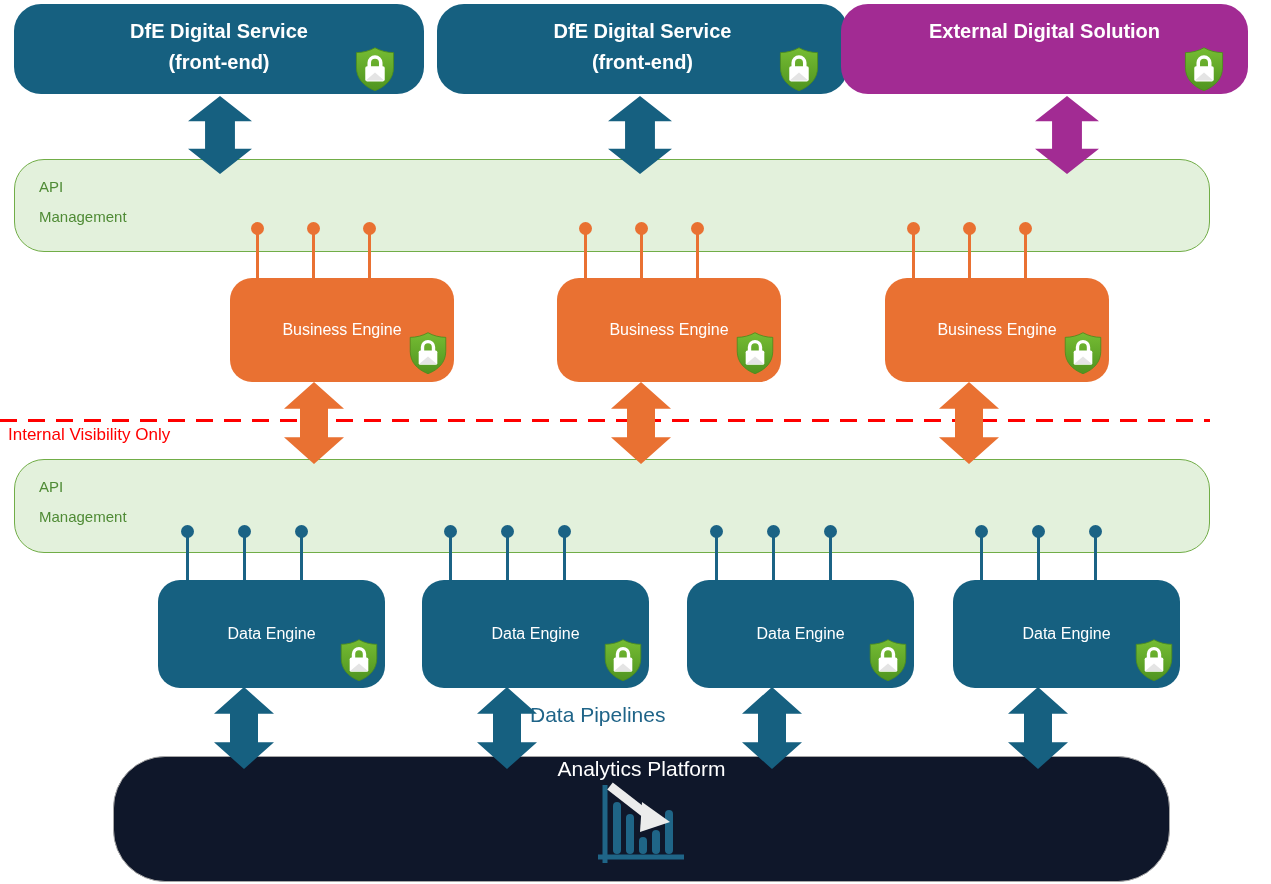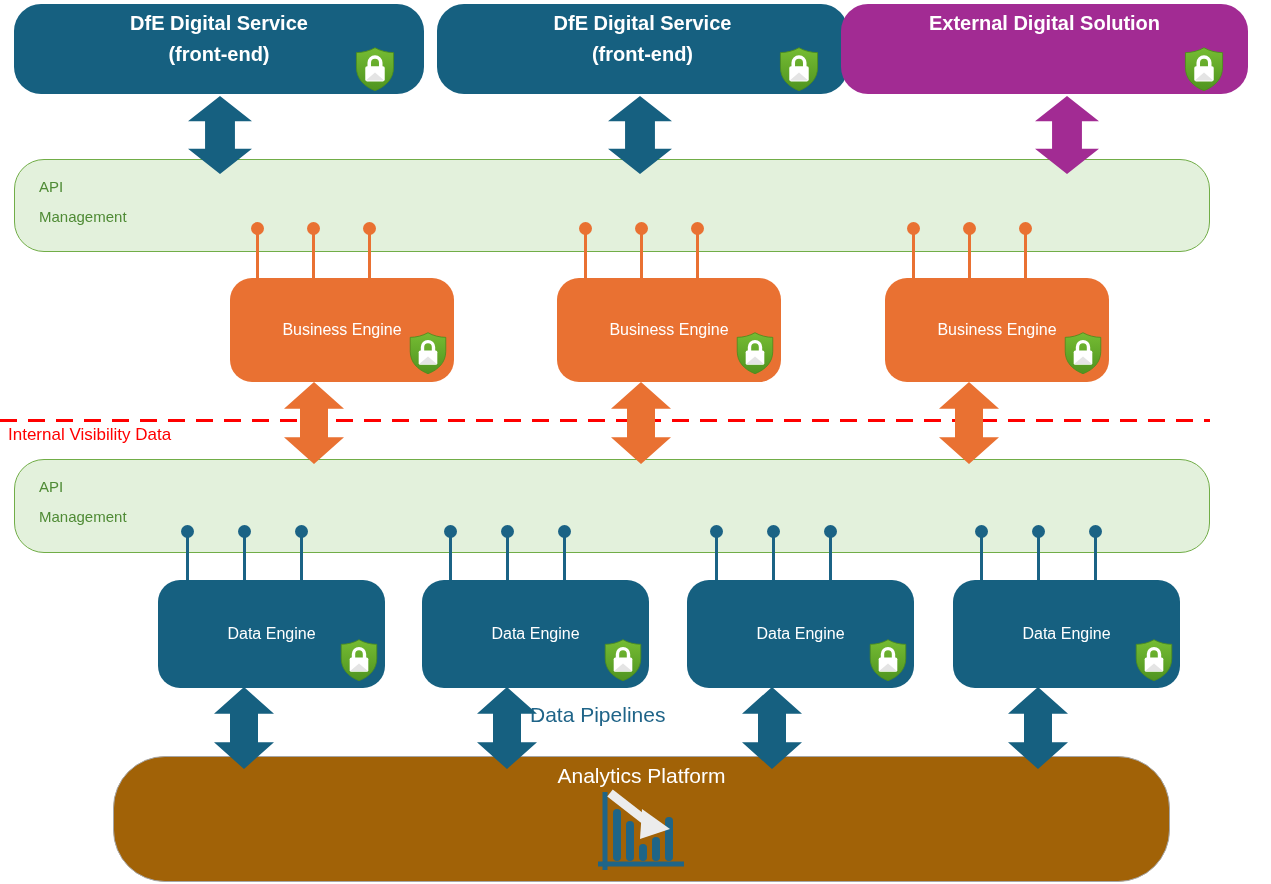--- a/index.html
+++ b/index.html
@@ -3,21 +3,21 @@
 <meta charset="utf-8">
 <style>
   html,body{margin:0;padding:0;background:#ffffff;}
   .canvas{
     position:relative;width:1271px;height:884px;background:#ffffff;
     font-family:"Liberation Sans",sans-serif;overflow:hidden;
   }
   
   .svcbox{
     position:absolute;top:4px;height:90px;border-radius:27px;
-    color:#ffffff;text-align:center;box-sizing:border-box;padding-top:4px;
+    color:#ffffff;text-align:center;box-sizing:border-box;padding-top:12px;
     font-weight:bold;font-size:20px;line-height:31px;
   }
   .teal-bg{background:#166080;}
   .purple-bg{background:#A22B93;}
   
   .band{
     position:absolute;left:14px;width:1196px;background:#E3F1DC;
     border:1.6px solid #71AD47;border-radius:30px;box-sizing:border-box;
   }
   .band-label{
@@ -49,22 +49,22 @@
   }
   .boundary-label{position:absolute;left:8px;top:425px;color:#FF0000;font-size:17px;z-index:2;}
   
   .pipelines{
     position:absolute;left:530px;top:703px;width:190px;text-align:left;
     color:#1F6488;font-size:21px;
   }
   
   .analytics{
     position:absolute;left:113px;top:756px;width:1057px;height:126px;
-    background:#a16207;border:1.6px solid #A6A6A6;border-radius:52px;
-    box-sizing:border-box;text-align:center;color:#ffffff;font-size:21px;padding-top:7px;
+    background:#0f172a;border:1.6px solid #A6A6A6;border-radius:52px;
+    box-sizing:border-box;text-align:center;color:#ffffff;font-size:21px;
   }
   .analytics svg{display:block;margin:1px auto 0 auto;}
   .shield{position:absolute;}
 </style>
 </head>
 <body>
 
 <svg width="0" height="0" style="position:absolute" aria-hidden="true">
   <defs>
     <linearGradient id="shieldGrad" x1="0" y1="0" x2="0" y2="1">
@@ -185,21 +185,21 @@
       <path d="M30 0 L60 26 H44 V54 H60 L30 80 L0 54 H16 V26 H0 Z"></path>
     </svg>
   <svg class="varrow orange" style="left:611px;top:382px;" width="60" height="82" viewBox="0 0 60 80" preserveAspectRatio="none">
       <path d="M30 0 L60 26 H44 V54 H60 L30 80 L0 54 H16 V26 H0 Z"></path>
     </svg>
   <svg class="varrow orange" style="left:939px;top:382px;" width="60" height="82" viewBox="0 0 60 80" preserveAspectRatio="none">
       <path d="M30 0 L60 26 H44 V54 H60 L30 80 L0 54 H16 V26 H0 Z"></path>
     </svg>
 
   <div class="dashline"></div>
-  <div class="boundary-label">Internal Visibility Data</div>
+  <div class="boundary-label">Internal Visibility Only</div>
 
   <div class="band" style="top:459px;height:94px;">
     <div class="band-label">
       <div>API</div>
       <div>Management</div>
     </div>
   </div>
 
   <div class="pin blue" style="left:185.5px;">
       <span class="dot"></span>

